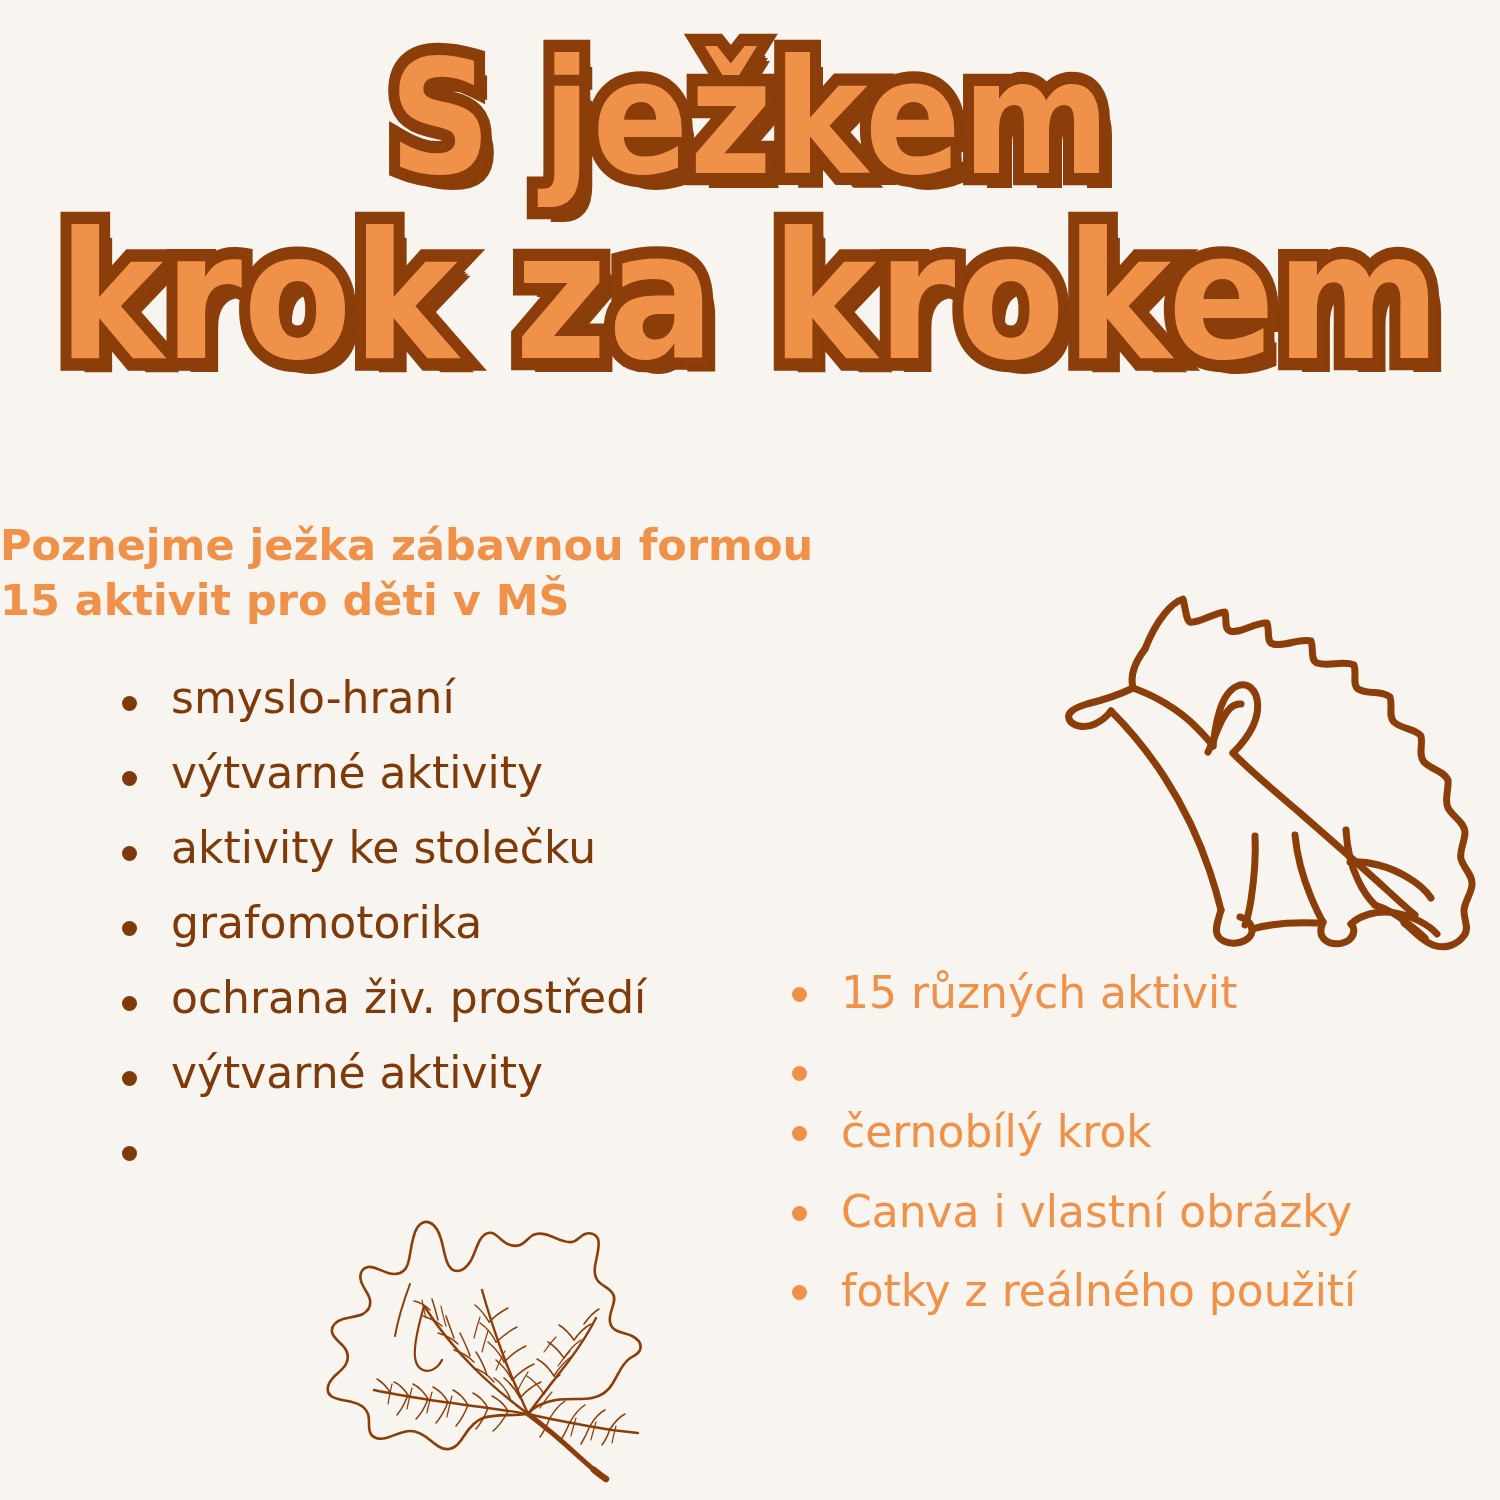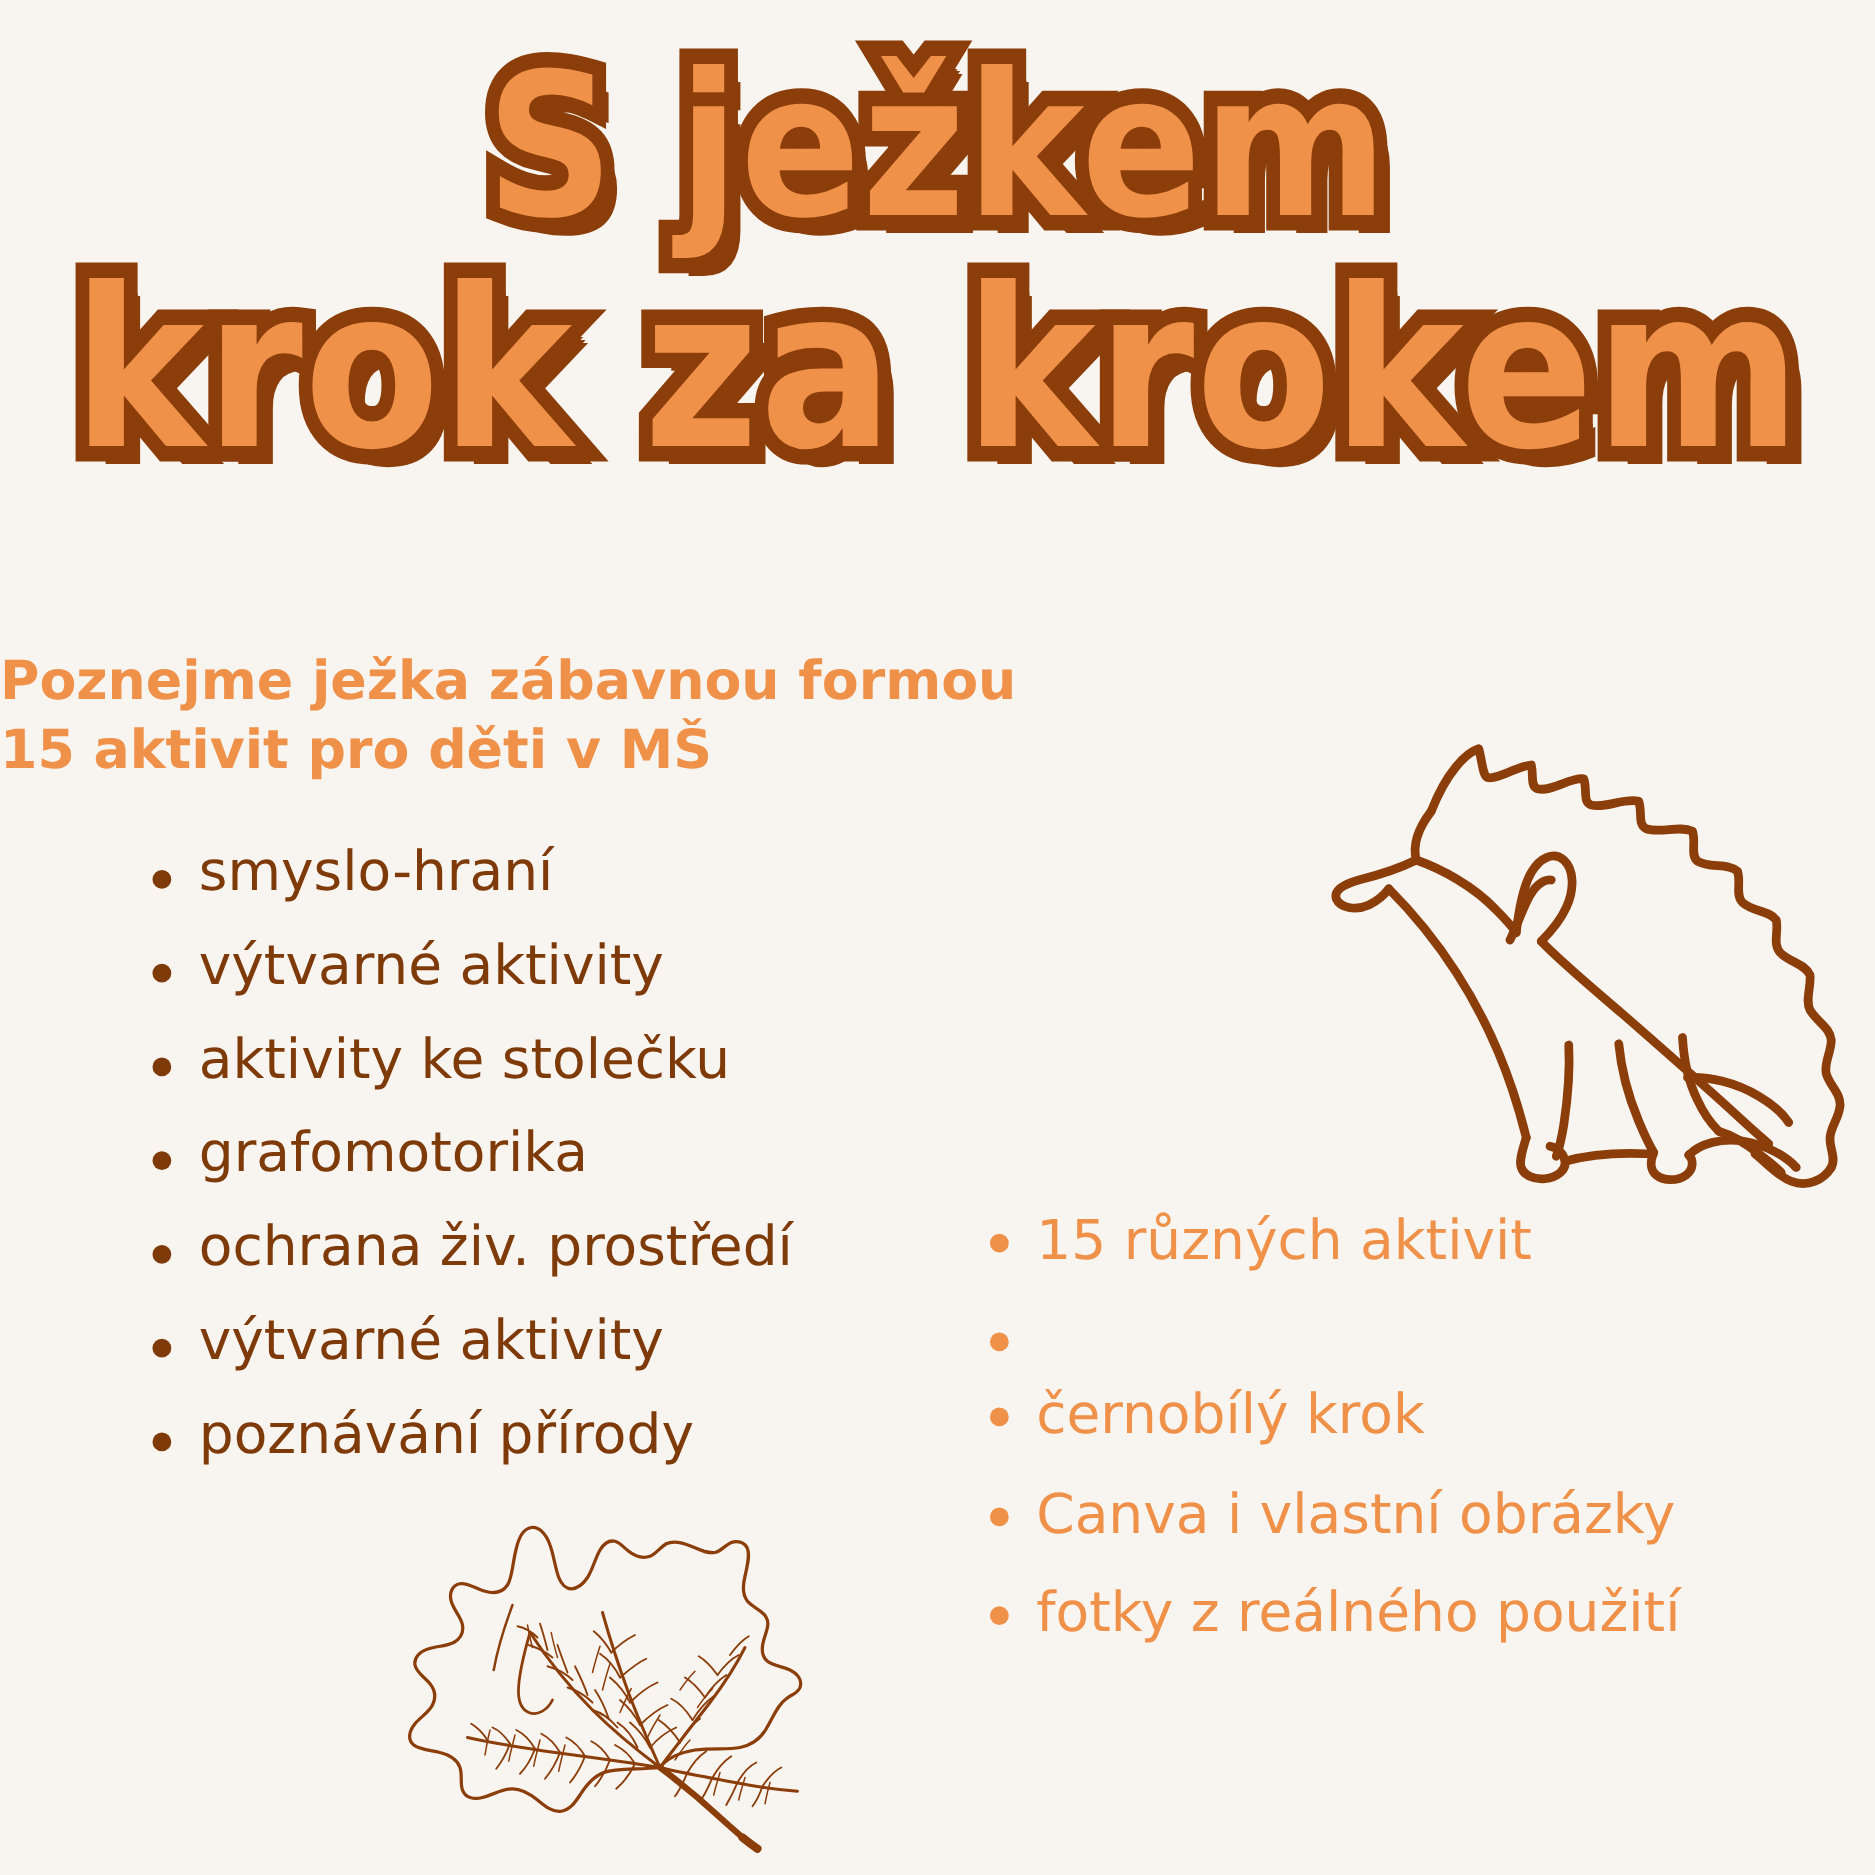--- a/index.html
+++ b/index.html
@@ -82,20 +82,21 @@
     list-style: none;
     margin: 0;
     padding: 0;
     z-index: 6;
   }
   .bullet-item {
     display: flex;
     align-items: flex-start;
     font-family: "DejaVu Sans", sans-serif;
     font-weight: normal;
+    gap: 12px;
   }
   .bullet-dot {
     flex: 0 0 auto;
     border-radius: 50%;
     margin-right: 22px;
   }
   .bullet-text {
     display: block;
   }
 
@@ -190,21 +191,20 @@
     <li class="bullet-item">
       <span class="bullet-dot"></span>
       <span class="bullet-text">ochrana živ. prostředí</span>
     </li>
     <li class="bullet-item">
       <span class="bullet-dot"></span>
       <span class="bullet-text">výtvarné aktivity</span>
     </li>
     <li class="bullet-item">
       <span class="bullet-dot"></span>
-      <span class="bullet-text">poznávání přírody</span>
     </li>
   </ul>
 
   <ul class="bullet-list list-right">
     <li class="bullet-item">
       <span class="bullet-dot"></span>
       <span class="bullet-text">15 různých aktivit</span>
     </li>
     <li class="bullet-item">
       <span class="bullet-dot"></span>

